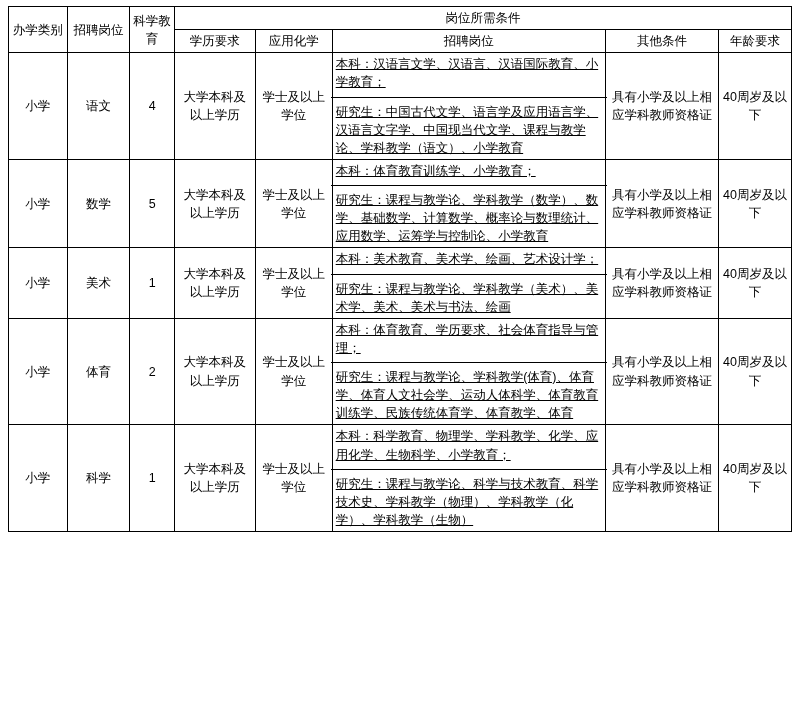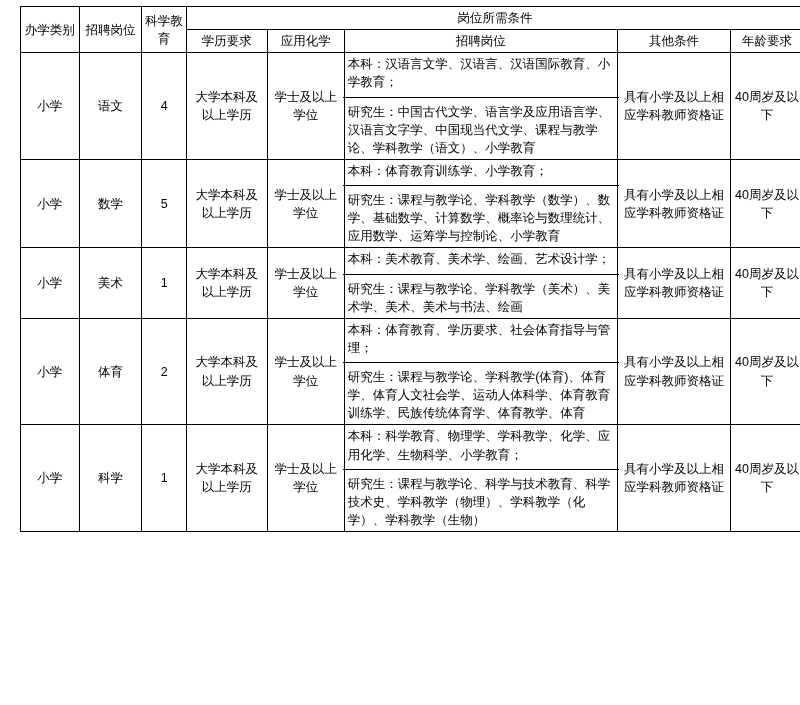--- a/index.html
+++ b/index.html
@@ -12,21 +12,21 @@
     height: 705px;
     font-family: "Liberation Sans", "DejaVu Sans", sans-serif;
     color: #000000;
     overflow: hidden;
   }
   .sheet {
     width: 800px;
     height: 705px;
     position: relative;
     box-sizing: border-box;
-    padding: 6px 8px 0 20px;
+    padding: 6px 8px 0 8px;
   }
   table.jobs {
     border-collapse: collapse;
     table-layout: fixed;
     width: 784px;
     margin: 0;
   }
   table.jobs td, table.jobs th {
     border: 1px solid #000000;
     padding: 2px 3px;
@@ -54,20 +54,21 @@
   .hdr-cell {
     text-align: center;
     font-size: 12.5px;
     line-height: 1.35;
   }
   .major-cell {
     text-align: left;
     padding: 4px 5px;
     font-size: 12.5px;
     line-height: 1.5;
+    text-decoration: underline;
   }
   .major-block { margin: 0; }
   .major-sep {
     height: 0;
     border: 0;
     border-top: 1px solid #000000;
     margin: 5px -5px 5px -5px;
   }
   .tight { line-height: 1.4; }
 </style>

